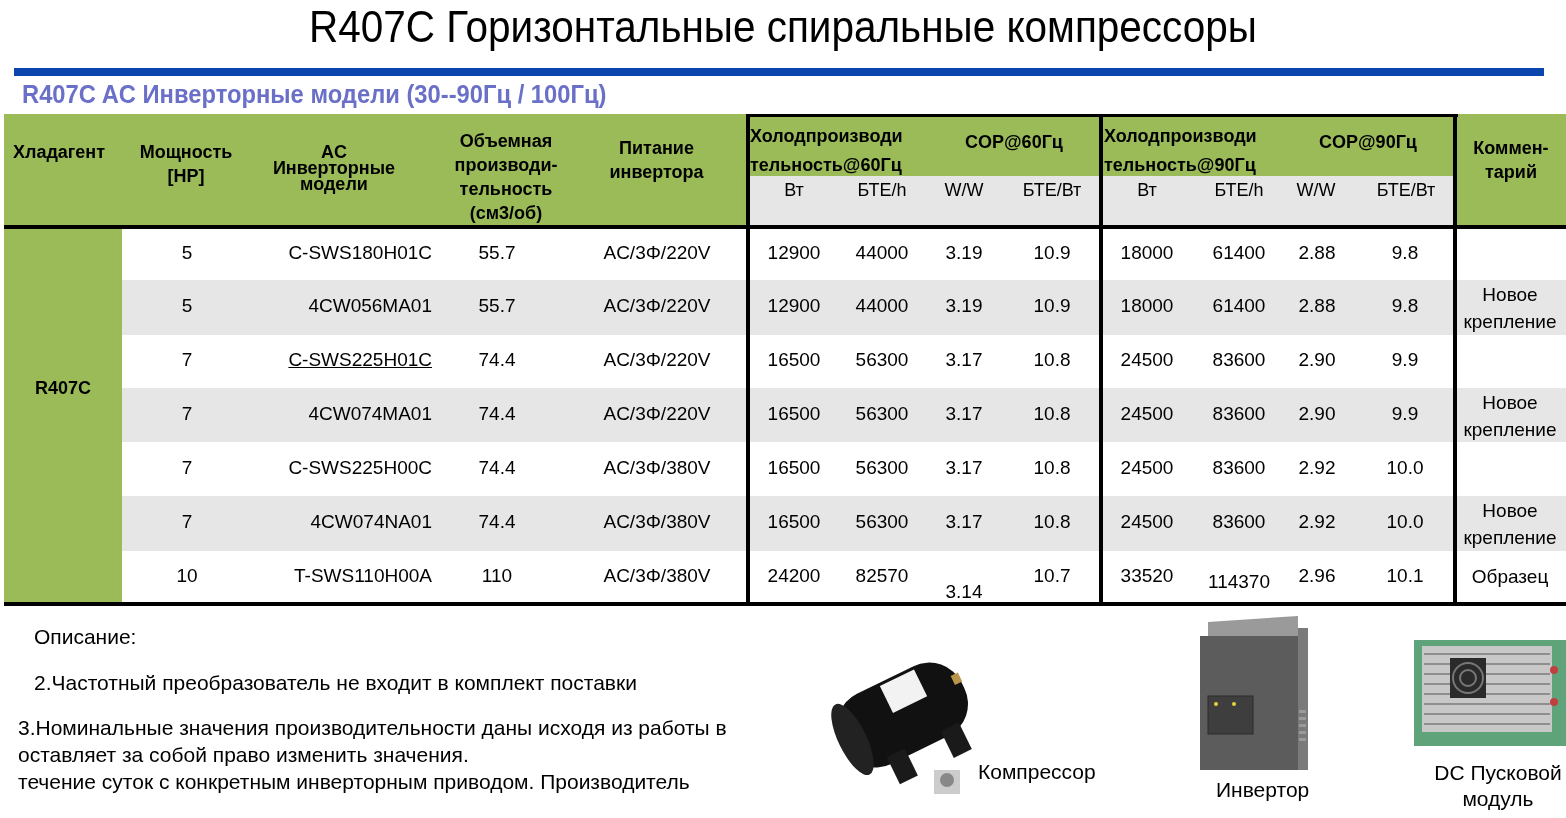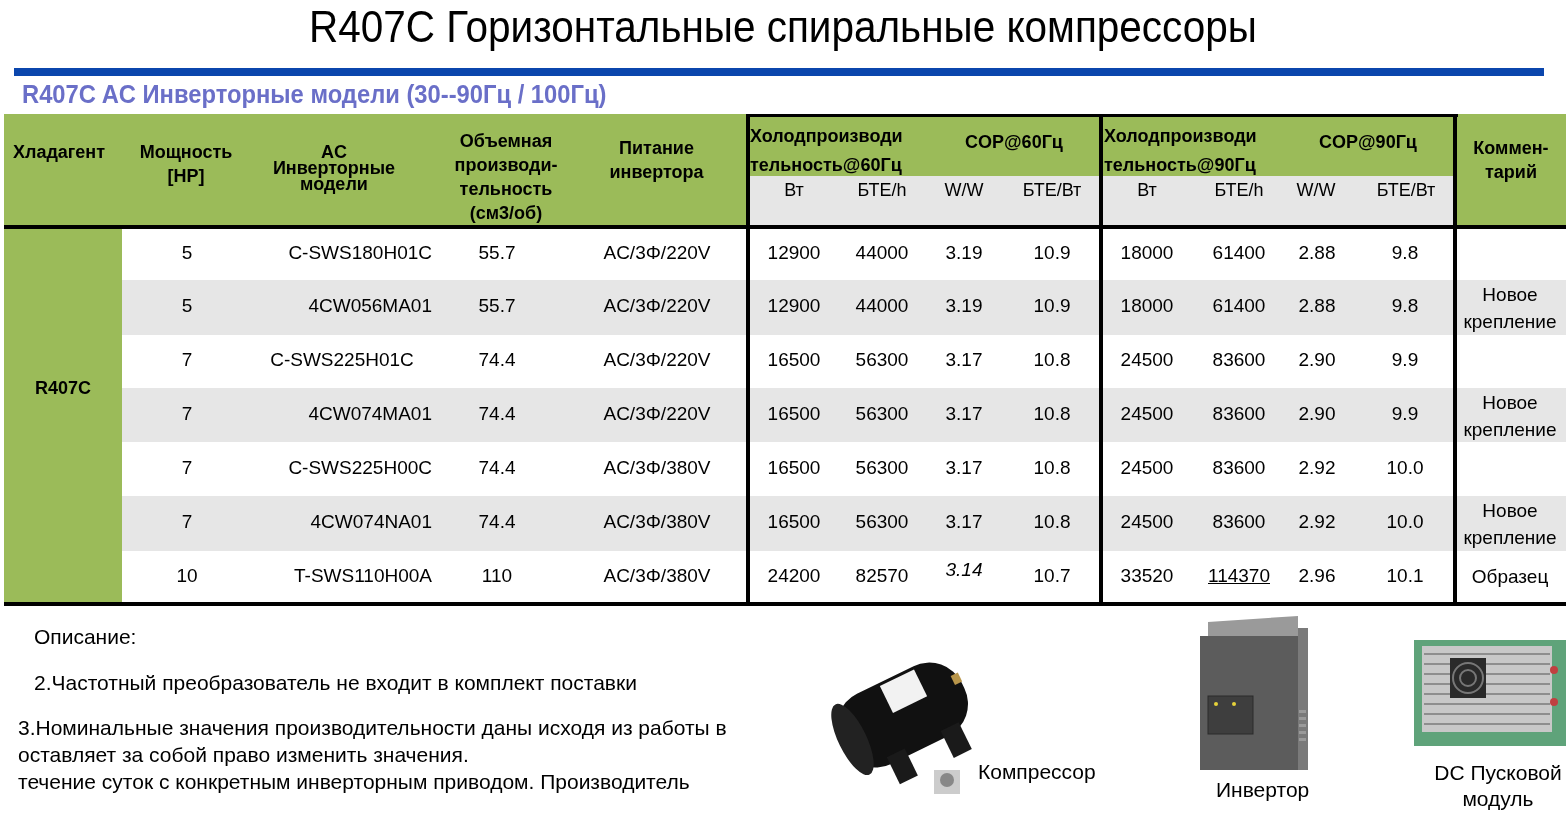--- a/index.html
+++ b/index.html
@@ -120,21 +120,21 @@
     <div class="c" style="left:1155px;width:80px;top:15px;">2.88</div>
     <div class="c" style="left:1243px;width:80px;top:15px;">9.8</div>
     <div class="comment" style="left:1332px;top:1px;">
       <div>Новое</div>
       <div>крепление</div>
     </div>
   </div>
 
   <div class="row" style="top:221px;height:53px;">
     <div class="c" style="left:20px;width:90px;top:14px;">7</div>
-    <div class="c" style="left:130px;width:180px;top:14px;">C-SWS225H01C</div>
+    <div class="c" style="left:130px;width:180px;top:14px;text-align:right;text-decoration:underline;">C-SWS225H01C</div>
     <div class="c" style="left:330px;width:90px;top:14px;">74.4</div>
     <div class="c" style="left:460px;width:150px;top:14px;">AC/3Φ/220V</div>
     <div class="c" style="left:632px;width:80px;top:14px;">16500</div>
     <div class="c" style="left:720px;width:80px;top:14px;">56300</div>
     <div class="c" style="left:802px;width:80px;top:14px;">3.17</div>
     <div class="c" style="left:890px;width:80px;top:14px;">10.8</div>
     <div class="c" style="left:985px;width:80px;top:14px;">24500</div>
     <div class="c" style="left:1077px;width:80px;top:14px;">83600</div>
     <div class="c" style="left:1155px;width:80px;top:14px;">2.90</div>
     <div class="c" style="left:1243px;width:80px;top:14px;">9.9</div>
@@ -193,24 +193,24 @@
     </div>
   </div>
 
   <div class="row" style="top:437px;height:53px;">
     <div class="c" style="left:20px;width:90px;top:14px;">10</div>
     <div class="c" style="left:130px;width:180px;top:14px;text-align:right;">T-SWS110H00A</div>
     <div class="c" style="left:330px;width:90px;top:14px;">110</div>
     <div class="c" style="left:460px;width:150px;top:14px;">AC/3Φ/380V</div>
     <div class="c" style="left:632px;width:80px;top:14px;">24200</div>
     <div class="c" style="left:720px;width:80px;top:14px;">82570</div>
-    <div class="c" style="left:802px;width:80px;top:8px;font-style:italic;">3.14</div>
+    <div class="c" style="left:802px;width:80px;top:30px;">3.14</div>
     <div class="c" style="left:890px;width:80px;top:14px;">10.7</div>
     <div class="c" style="left:985px;width:80px;top:14px;">33520</div>
-    <div class="c" style="left:1077px;width:80px;top:14px;text-decoration:underline;">114370</div>
+    <div class="c" style="left:1077px;width:80px;top:20px;">114370</div>
     <div class="c" style="left:1155px;width:80px;top:14px;">2.96</div>
     <div class="c" style="left:1243px;width:80px;top:14px;">10.1</div>
     <div class="comment" style="left:1332px;top:12px;">Образец</div>
   </div>
 
   <div class="thick-h" style="top:111px;width:1562px;"></div>
   <div class="thick-h" style="top:488px;width:1562px;"></div>
   <div class="thick-h" style="top:0;left:742px;width:712px;height:3px;"></div>
   <div class="thick-v" style="left:742px;top:0;height:492px;"></div>
   <div class="thick-v" style="left:1095px;top:0;height:492px;"></div>

